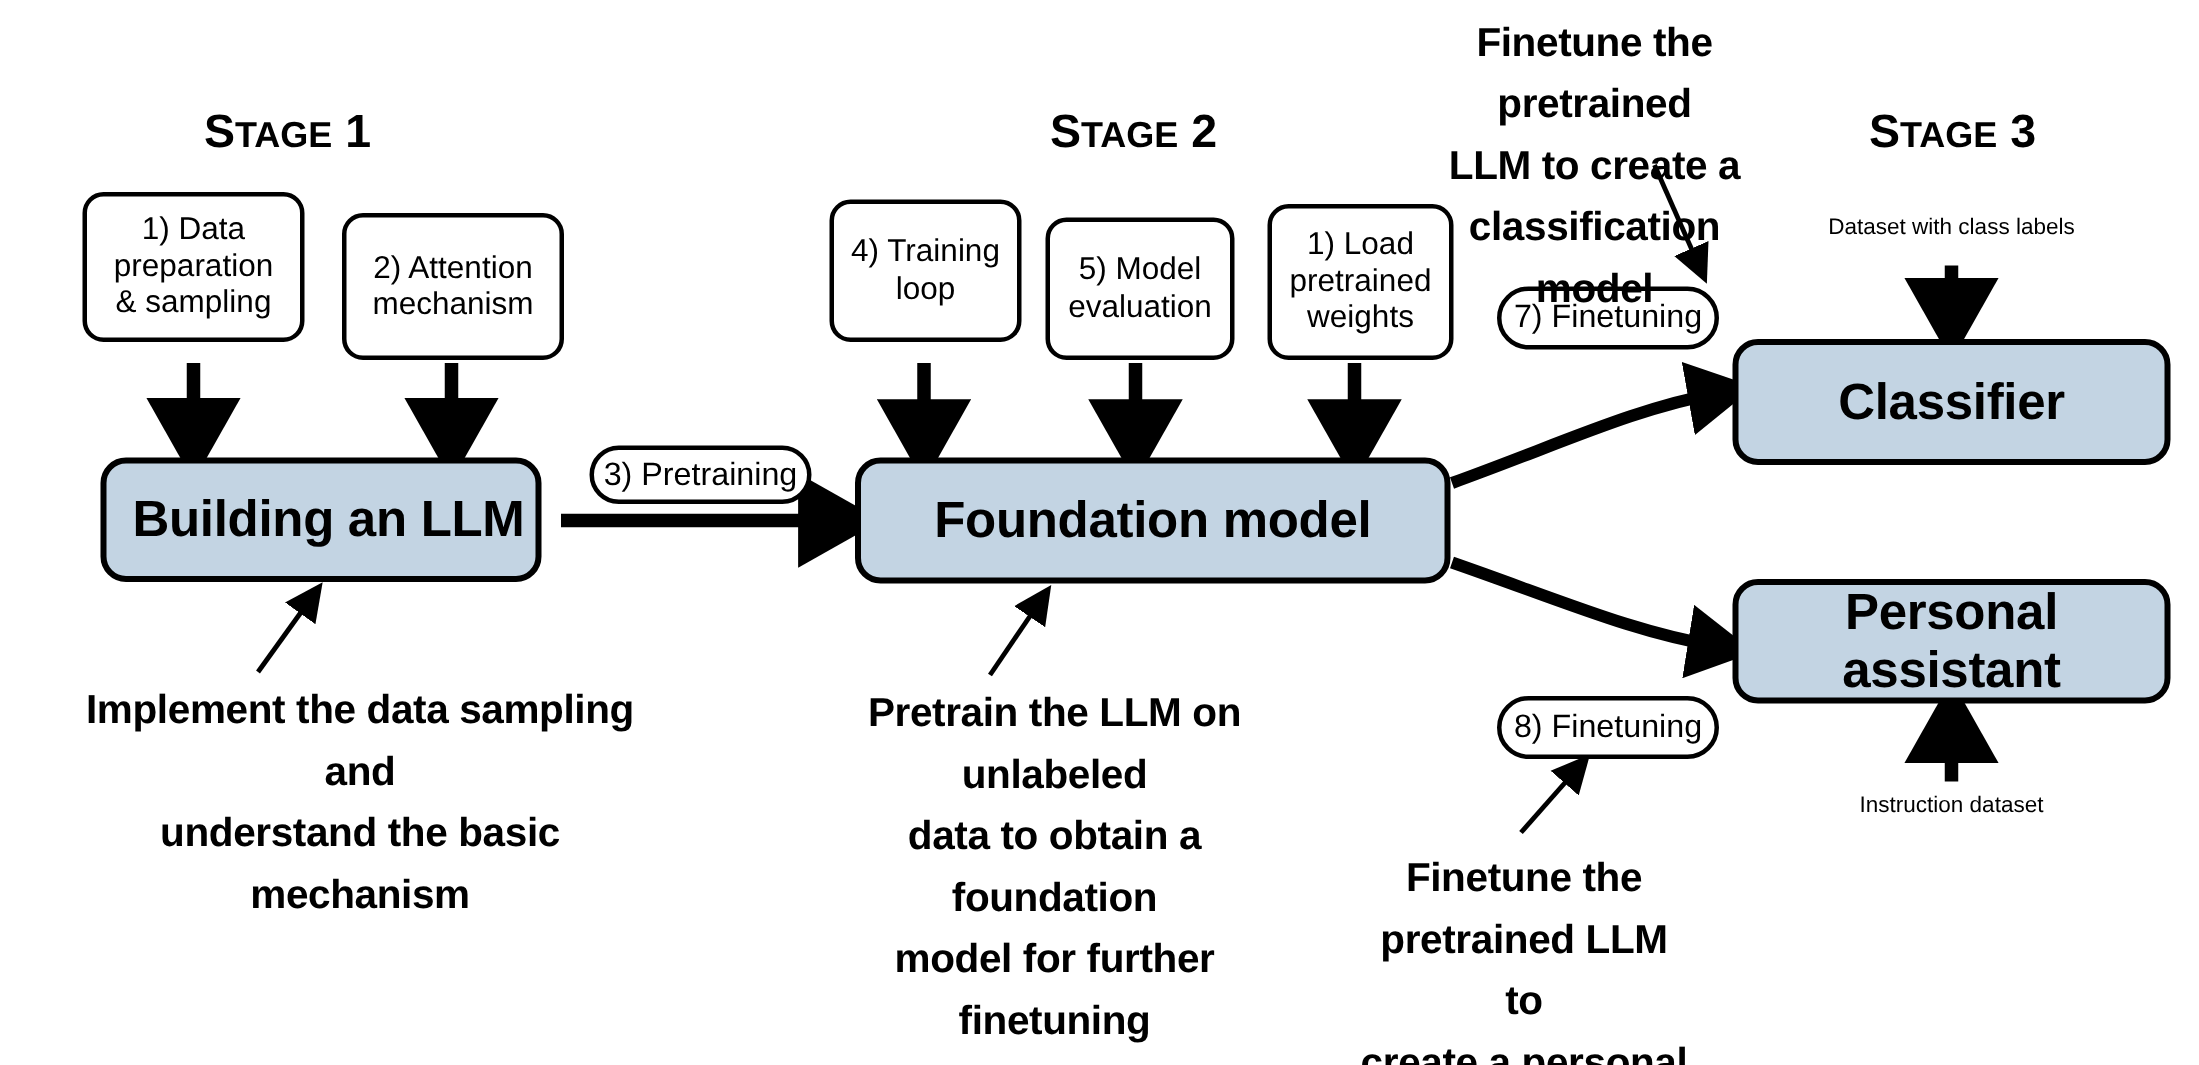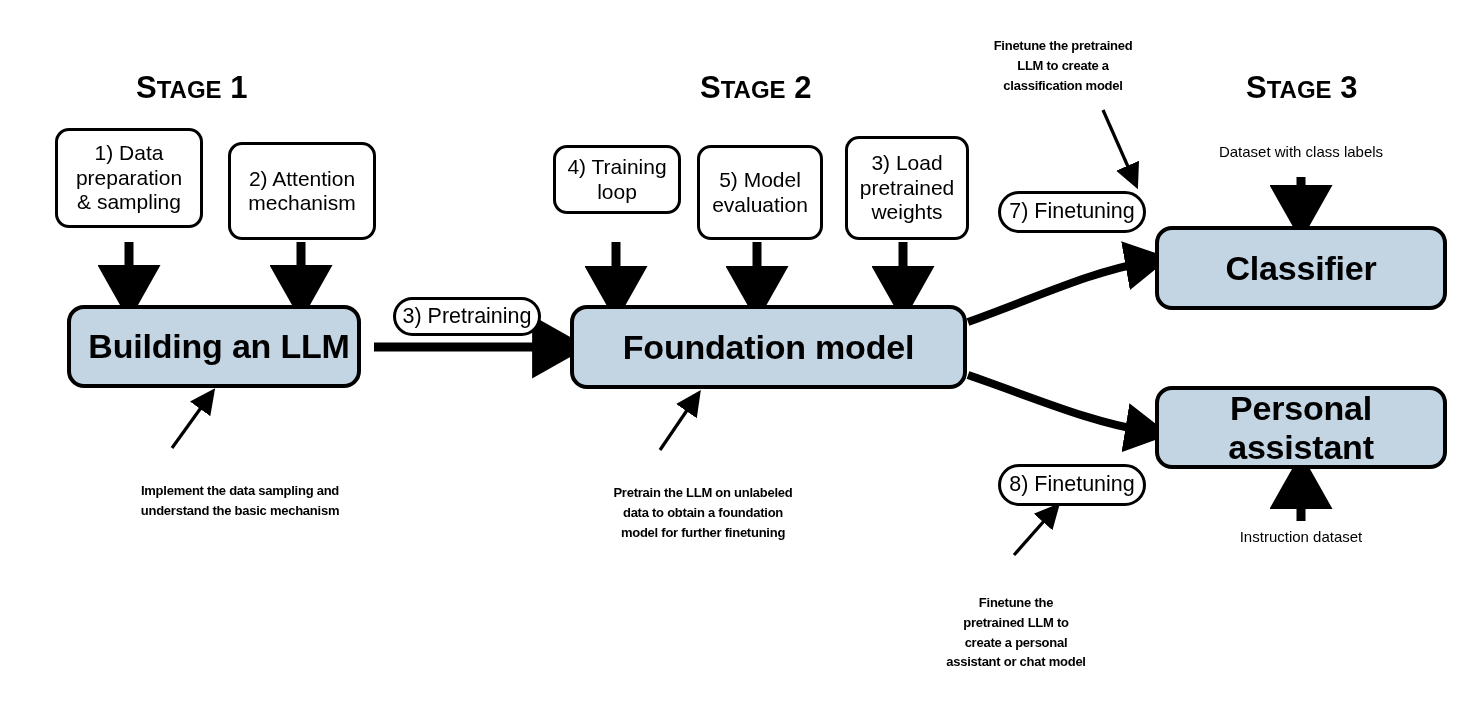--- a/index.html
+++ b/index.html
@@ -76,26 +76,25 @@
     color: #000;
     font-family: "Liberation Sans", sans-serif;
     white-space: pre-line;
     line-height: 1.22;
   }
   .label.plain {
     font-size: 15px;
     text-align: center;
   }
   .label.caption {
-    font-size: 13px;
+    font-size: 27px;
     font-weight: bold;
     text-align: center;
     line-height: 1.52;
     letter-spacing: -0.25px;
-    margin-top: 28px;
   }
 </style>
 </head>
 <body>
 
 <div id="canvas">
 
   <svg class="layer" viewBox="0 0 1466 710" xmlns="http://www.w3.org/2000/svg">
     <defs>
       <marker id="ah-thick" markerWidth="7" markerHeight="7" refX="3.1" refY="3.5" orient="auto" markerUnits="strokeWidth">
@@ -148,27 +147,27 @@
     <span class="big">S</span><span class="sc">TAGE</span><span class="big"> 3</span>
   </div>
 
   <div class="node small" style="left: 55px; top: 128px; width: 148px; height: 100px; white-space: pre-line;">1) Data
 preparation
 &amp; sampling</div>
 
   <div class="node small" style="left: 228px; top: 142px; width: 148px; height: 98px; white-space: pre-line;">2) Attention
 mechanism</div>
 
-  <div class="node small" style="left: 553px; top: 145px; width: 128px; height: 69px; white-space: pre-line;">4) Training
+  <div class="node small" style="left: 553px; top: 133px; width: 128px; height: 95px; white-space: pre-line;">4) Training
 loop</div>
 
   <div class="node small" style="left: 697px; top: 145px; width: 126px; height: 95px; white-space: pre-line;">5) Model
 evaluation</div>
 
-  <div class="node small" style="left: 845px; top: 136px; width: 124px; height: 104px; white-space: pre-line;">3) Load
+  <div class="node small" style="left: 845px; top: 136px; width: 124px; height: 104px; white-space: pre-line;">1) Load
 pretrained
 weights</div>
 
   <div class="node pill" style="left:393px; top:297px; width:148px; height:39px;">3) Pretraining</div>
 
   <div class="node pill" style="left:998px; top:191px; width:148px; height:42px;text-align:center;">7) Finetuning</div>
 
   <div class="node pill" style="left:998px; top:464px; width:148px; height:42px;">8) Finetuning</div>
 
   <div class="node blue" style="left:67px; top:305px; width:294px; height:83px;padding-left:10px;">Building an LLM</div>

